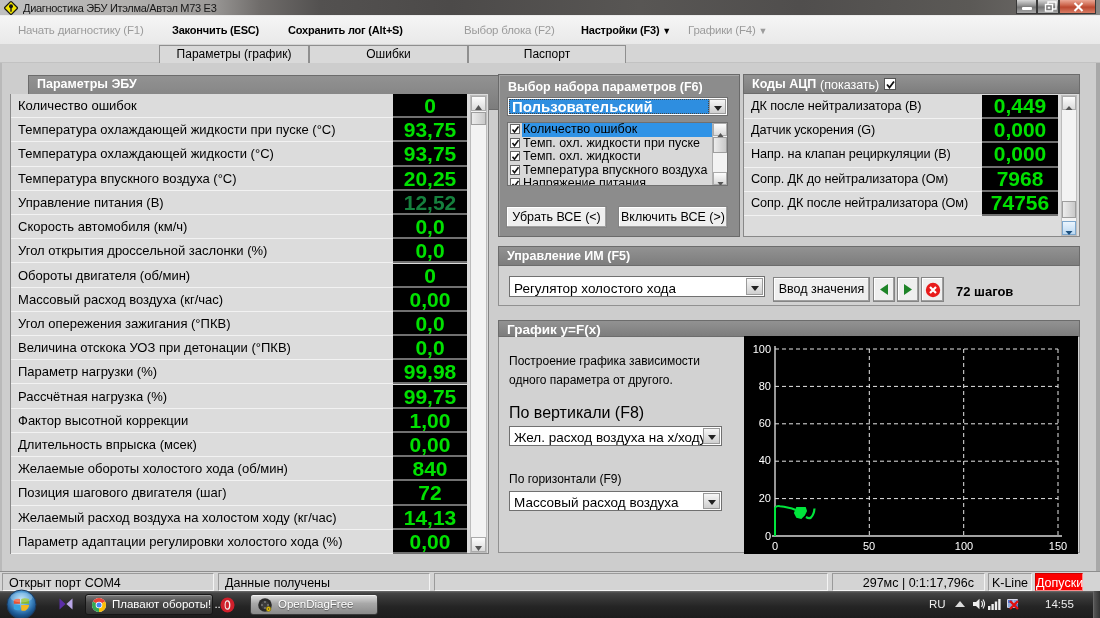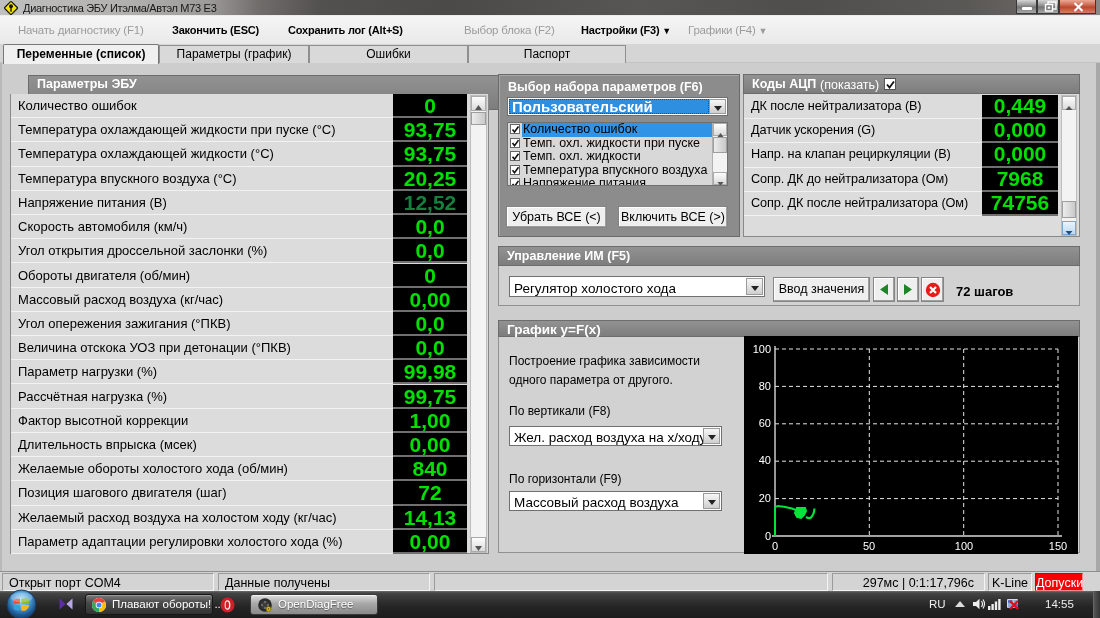--- a/index.html
+++ b/index.html
@@ -67,39 +67,38 @@
 </div>
 <div id="menubar">
   <div class="mi dis" style="left:18px">Начать диагностику (F1)</div>
   <div class="mi" style="left:172px">Закончить (ESC)</div>
   <div class="mi" style="left:288px">Сохранить лог (Alt+S)</div>
   <div class="mi dis" style="left:464px">Выбор блока (F2)</div>
   <div class="mi" style="left:581px">Настройки (F3) <span class="tiny">▼</span></div>
   <div class="mi dis" style="left:688px">Графики (F4) <span class="tiny">▼</span></div>
 </div>
 <div id="tabstrip">
-  <div class="tab active" style="left:3px;width:156px">Переменные (список)</div>
   <div class="tab" style="left:159px;width:150px">Параметры (график)</div>
   <div class="tab" style="left:468px;width:158px">Паспорт</div>
   <div class="tab" style="left:309px;width:159px">Ошибки</div>
 </div>
 <div id="sideL"></div>
 <div id="sideR"></div>
 <div class="phead" style="left:28px;top:75px;width:480px;height:35px;padding:1px 0 0 8px">Параметры ЭБУ</div>
 <div id="ltborder"></div>
 <div id="lrows">
 <div class="lrow" style="top:94.0px">Количество ошибок</div>
 <div class="lval" style="top:94.0px">0</div>
 <div class="lrow" style="top:118.2px">Температура охлаждающей жидкости при пуске (°С)</div>
 <div class="lval" style="top:118.2px">93,75</div>
 <div class="lrow" style="top:142.4px">Температура охлаждающей жидкости (°С)</div>
 <div class="lval" style="top:142.4px">93,75</div>
 <div class="lrow" style="top:166.6px">Температура впускного воздуха (°С)</div>
 <div class="lval" style="top:166.6px">20,25</div>
-<div class="lrow" style="top:190.8px">Напряжение питания (В)</div>
+<div class="lrow" style="top:190.8px">Управление питания (В)</div>
 <div class="lval red" style="top:190.8px">12,52</div>
 <div class="lrow" style="top:215.1px">Скорость автомобиля (км/ч)</div>
 <div class="lval" style="top:215.1px">0,0</div>
 <div class="lrow" style="top:239.3px">Угол открытия дроссельной заслонки (%)</div>
 <div class="lval" style="top:239.3px">0,0</div>
 <div class="lrow" style="top:263.5px">Обороты двигателя (об/мин)</div>
 <div class="lval" style="top:263.5px">0</div>
 <div class="lrow" style="top:287.7px">Массовый расход воздуха (кг/час)</div>
 <div class="lval" style="top:287.7px">0,00</div>
 <div class="lrow" style="top:311.9px">Угол опережения зажигания (°ПКВ)</div>
@@ -213,21 +212,21 @@
       <path d="M2 1 L10 6.5 L2 12 Z" fill="#1e8428"></path>
     </svg></div>
 <div class="pbtn" style="left:921px;top:277px;width:23px;height:25px"><svg width="16" height="16" viewBox="0 0 16 16" style="margin-top:4px">
       <circle cx="8" cy="8" r="7.2" fill="#e81b1b"></circle>
       <path d="M5 5 L11 11 M11 5 L5 11" stroke="#fff" stroke-width="2.2"></path>
     </svg></div>
 <div style="position:absolute;left:956px;top:284px;font-size:13px;font-weight:bold;color:#000">72 шагов</div>
 <div style="position:absolute;left:498px;top:320px;width:582px;height:233px;background:#d2d2d2;border:1px solid #919191"></div>
 <div class="phead" style="left:498px;top:320px;width:582px;height:17px;padding:1px 0 0 8px;font-size:13.5px">График y=F(x)</div>
 <div style="position:absolute;left:509px;top:352px;font-size:12px;color:#000;line-height:19px">Построение графика зависимости<br>одного параметра от другого.</div>
-<div style="position:absolute;left:509px;top:404px;font-size:12px;color:#000">По вертикали (F8)</div>
+<div style="position:absolute;left:509px;top:404px;font-size:16px;color:#000">По вертикали (F8)</div>
 <div class="combo" style="left:509px;top:426px;width:213px;height:20px">
   <div style="position:absolute;left:4px;top:2.5px;font-size:13.5px;color:#000;white-space:nowrap">Жел. расход воздуха на х/ходу</div>
   <div class="btn">
       <i style="top:6px"></i>
     </div>
 </div>
 <div style="position:absolute;left:509px;top:472px;font-size:12px;color:#000">По горизонтали (F9)</div>
 <div class="combo" style="left:509px;top:491px;width:213px;height:20px">
   <div style="position:absolute;left:4px;top:2.5px;font-size:13.5px;color:#000;white-space:nowrap">Массовый расход воздуха</div>
   <div class="btn">

